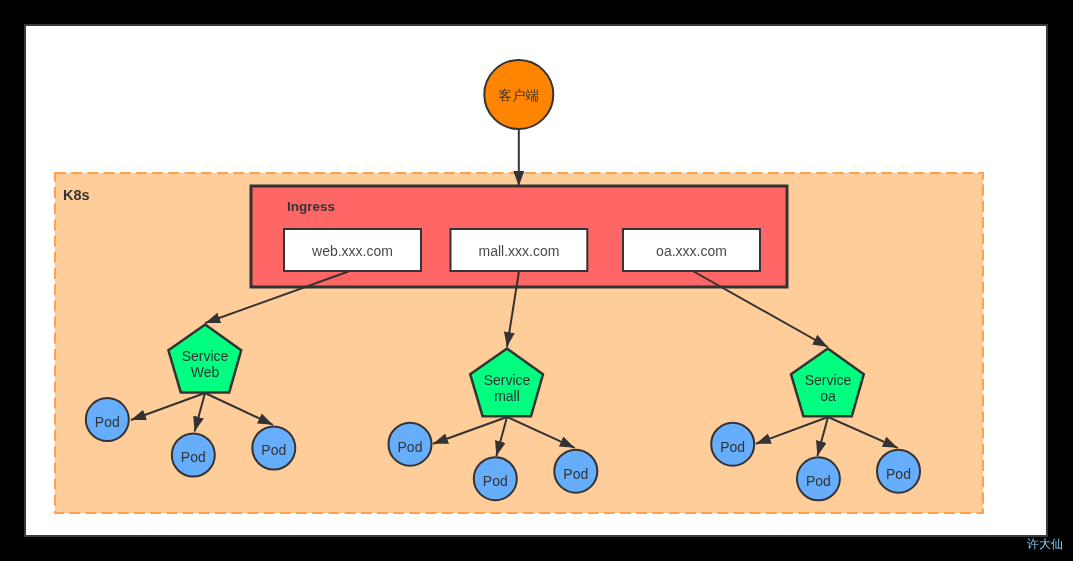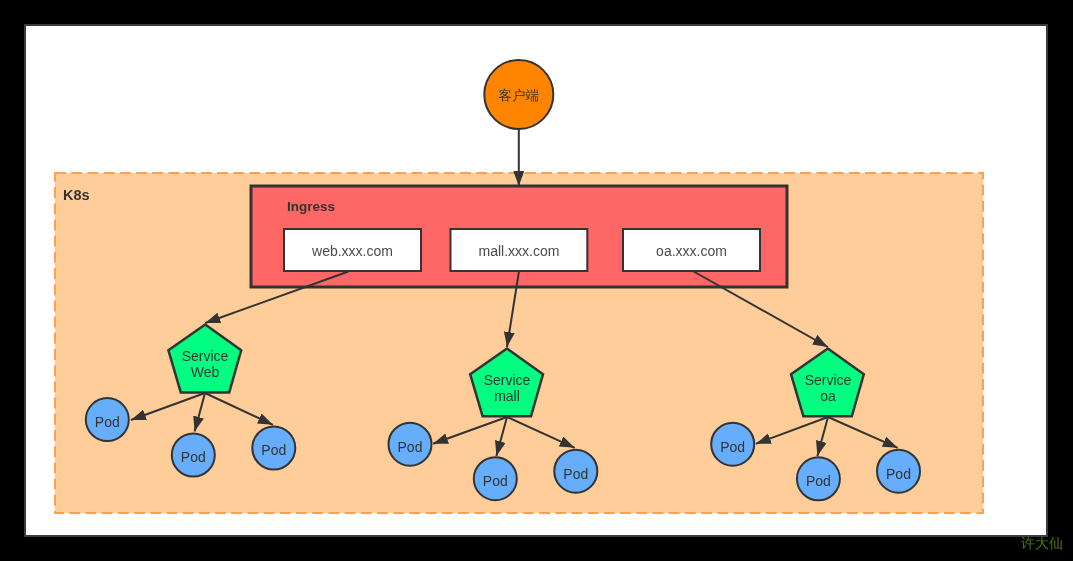--- a/index.html
+++ b/index.html
@@ -9,21 +9,21 @@
     background:#000000;
     font-family:"Liberation Sans",sans-serif;
   }
   #root{position:relative;width:1073px;height:561px;}
   #canvas{
     position:absolute;left:24px;top:24px;width:1024px;height:513px;
     background:#ffffff;border:2px solid #3b3b3b;box-sizing:border-box;
   }
   #watermark{
     position:absolute;right:10px;bottom:8px;
-    color:#4d7c0f;font-size:14px;letter-spacing:0px;
+    color:#7dd3fc;font-size:12px;letter-spacing:0px;
     font-family:"DejaVu Sans",sans-serif;
   }
   #stage{position:absolute;left:0;top:0;width:1073px;height:561px;will-change:transform;}
   text{font-family:"Liberation Sans",sans-serif;}
   *{-webkit-font-smoothing:antialiased;}
 </style>
 </head>
 <body>
 
 <div id="root">

